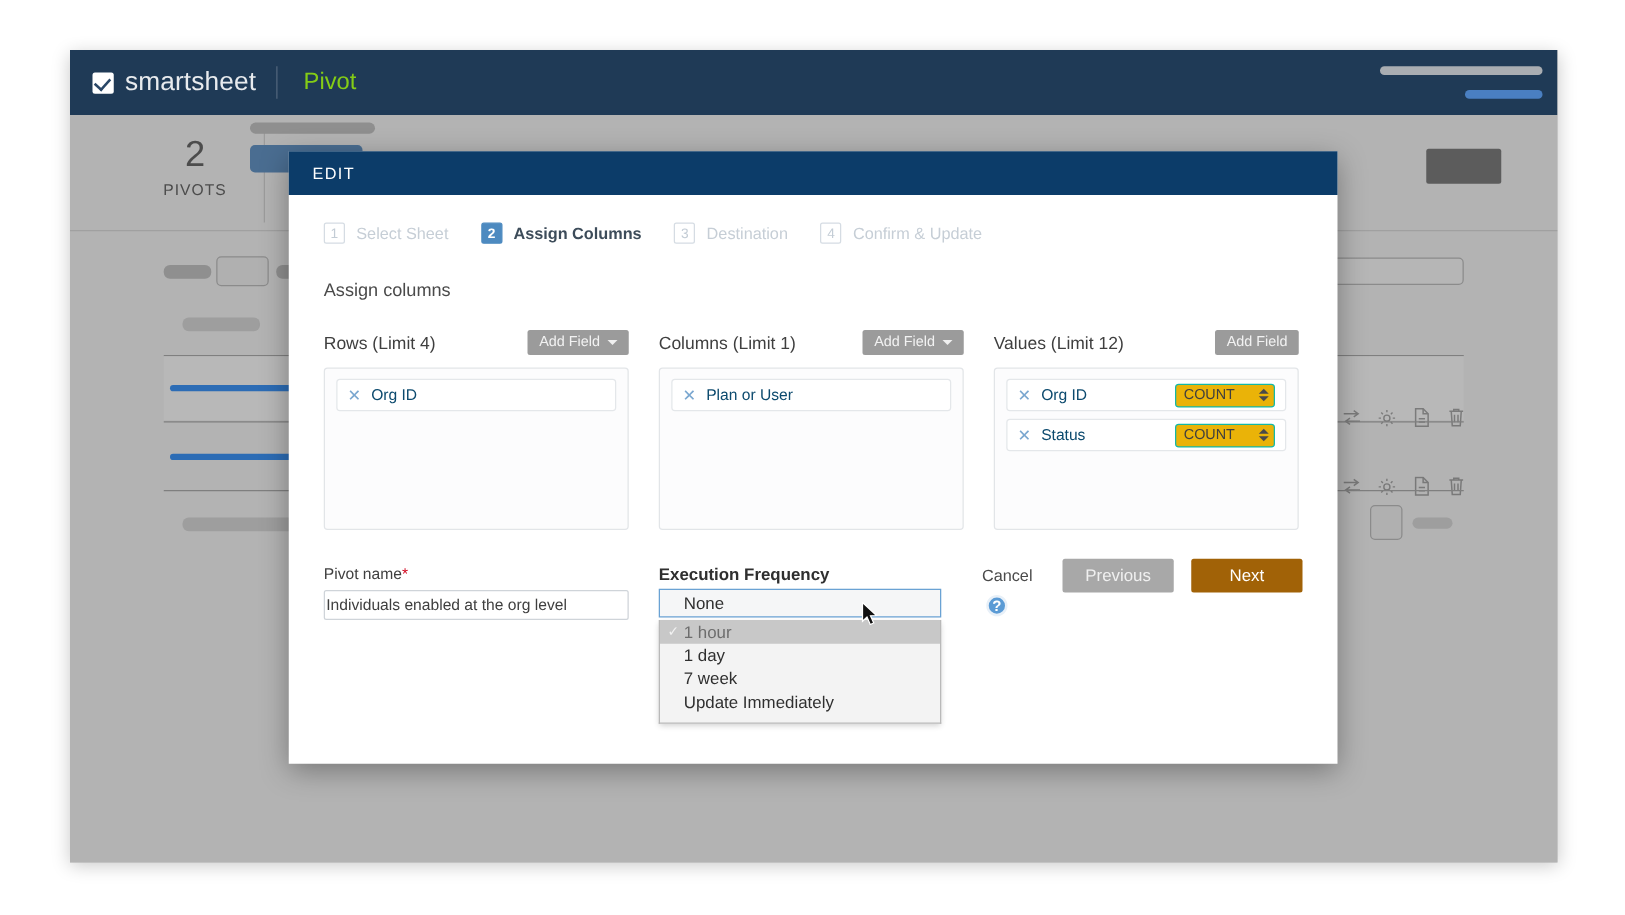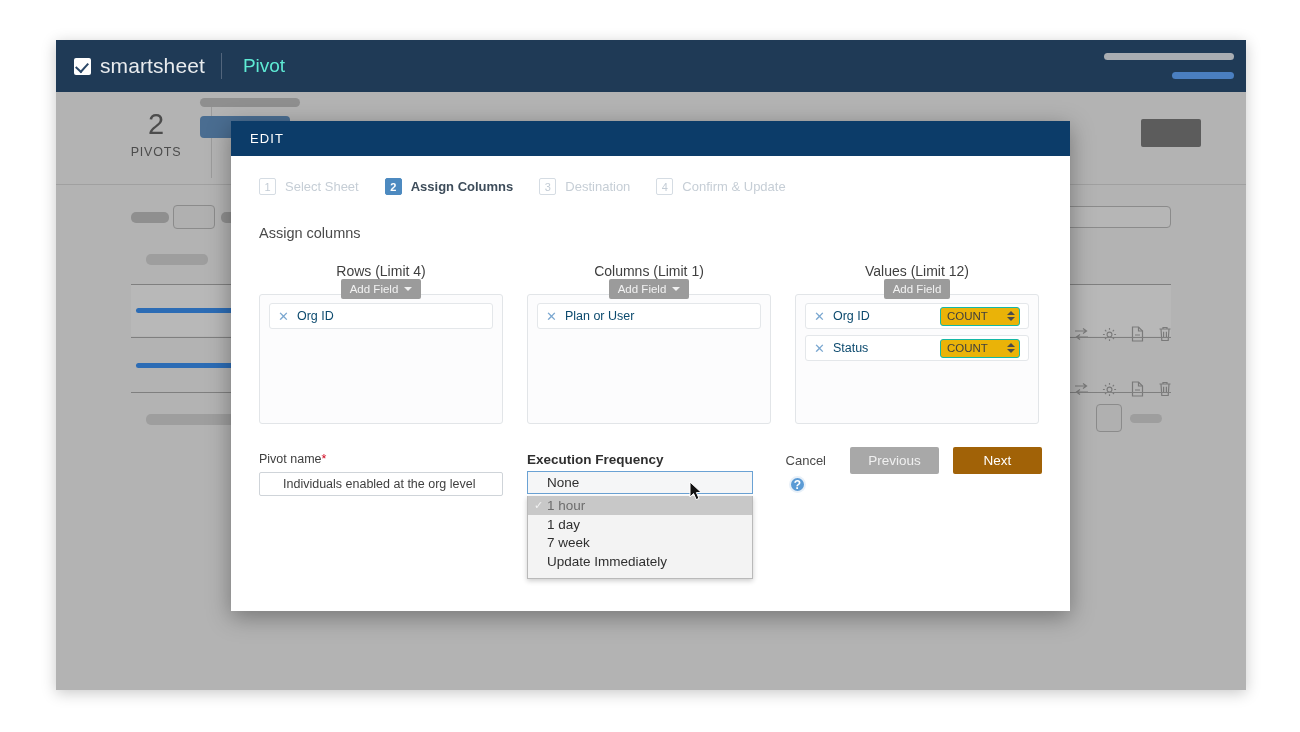--- a/index.html
+++ b/index.html
@@ -40,21 +40,21 @@
     width: 6px; height: 10px;
     border: solid #2a4767; border-width: 0 2px 2px 0;
     transform: rotate(42deg);
   }
   .brand-name {
     color: #e8ebee; font-size: 21px; letter-spacing: .1px;
   }
   .brand-sep {
     width: 1px; height: 26px; background: #52657c; margin: 0 12px 0 7px;
   }
-  .brand-app { color: #5eead4; font-size: 19px; }
+  .brand-app { color: #84cc16; font-size: 19px; }
 
   .hdr-bar-gray {
     position: absolute; right: 12px; top: 13px;
     width: 130px; height: 7px; border-radius: 4px; background: #a9adb2;
   }
   .hdr-bar-blue {
     position: absolute; right: 12px; top: 32px;
     width: 62px; height: 7px; border-radius: 4px; background: #4a7fc1;
   }
 
@@ -117,21 +117,21 @@
   .step.active .step-num { background: #4d8ac0; border-color: #4d8ac0; color: #ffffff; font-weight: bold; }
   .step.active .step-label { color: #3d4c5a; font-weight: bold; }
 
   .section-title { font-size: 14.5px; color: #4a4a4a; margin-bottom: 22px; }
 
   
   .panels { display: flex; gap: 24px; }
   .panel { width: 244px; }
   .panel-head {
     display: flex; align-items: center; justify-content: space-between;
-    margin-bottom: 9px; height: 22px; flex-direction: column;
+    margin-bottom: 9px; height: 22px;
   }
   .panel-head h3 { font-size: 14px; font-weight: normal; color: #3f3f3f; }
   .add-field {
     background: #9b9b9b; color: #f2f2f2; font-size: 11.5px;
     border: none; border-radius: 2px; padding: 4px 9px;
     display: flex; align-items: center; gap: 6px; cursor: pointer;
   }
   .caret { width: 0; height: 0; border-left: 4px solid transparent; border-right: 4px solid transparent; border-top: 4px solid #f0f0f0; }
   .dropzone {
     height: 130px; border: 1px solid #e2e5e8; border-radius: 3px;
@@ -156,21 +156,21 @@
   .stepper .up { border-bottom: 4px solid #4a4a4a; }
   .stepper .dn { border-top: 4px solid #4a4a4a; }
 
   
   .form-row { display: flex; margin-top: 28px; }
   .field-name { width: 244px; margin-right: 24px; }
   .field-label { font-size: 12.5px; color: #3f3f3f; margin-bottom: 6px; }
   .req { color: #d0021b; }
   .text-input {
     width: 100%; height: 24px; border: 1px solid #cfd4d9; border-radius: 2px;
-    background: #ffffff; font-size: 12.5px; color: #3f3f3f; padding: 0 23px;
+    background: #ffffff; font-size: 12.5px; color: #3f3f3f; padding: 0 1px;
     font-family: "Liberation Sans", sans-serif;
   }
   .freq-wrap { position: relative; width: 244px; }
   .freq-label { font-size: 13.5px; font-weight: bold; color: #2f2f2f; margin-bottom: 4px; }
   .select-box {
     width: 226px; height: 23px; border: 1px solid #6aa2d4; background: #f5f6f7;
     display: flex; align-items: center; padding-left: 19px;
     font-size: 13.5px; color: #2f2f2f; cursor: pointer;
   }
   .options {

